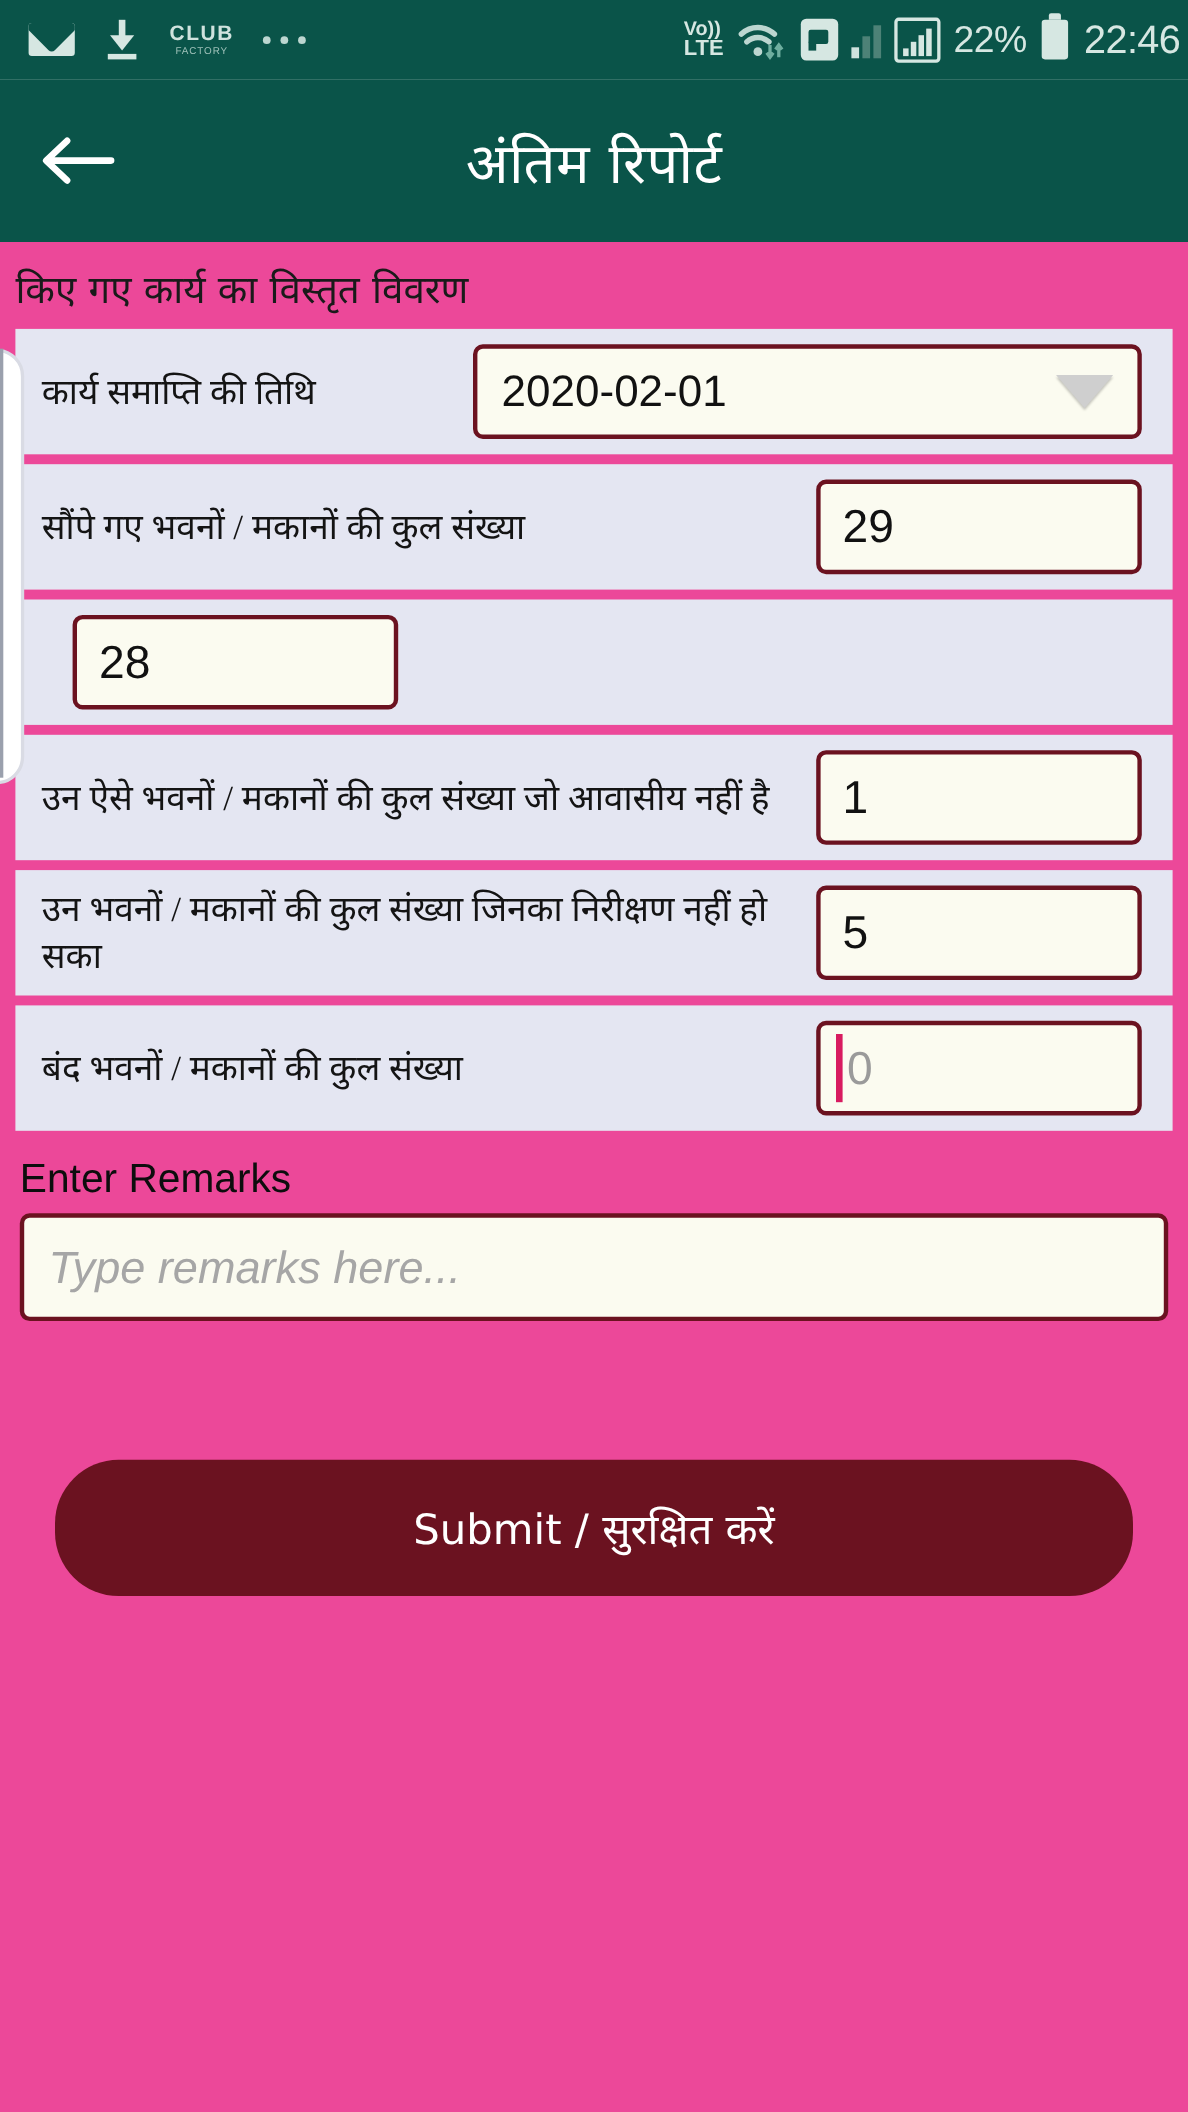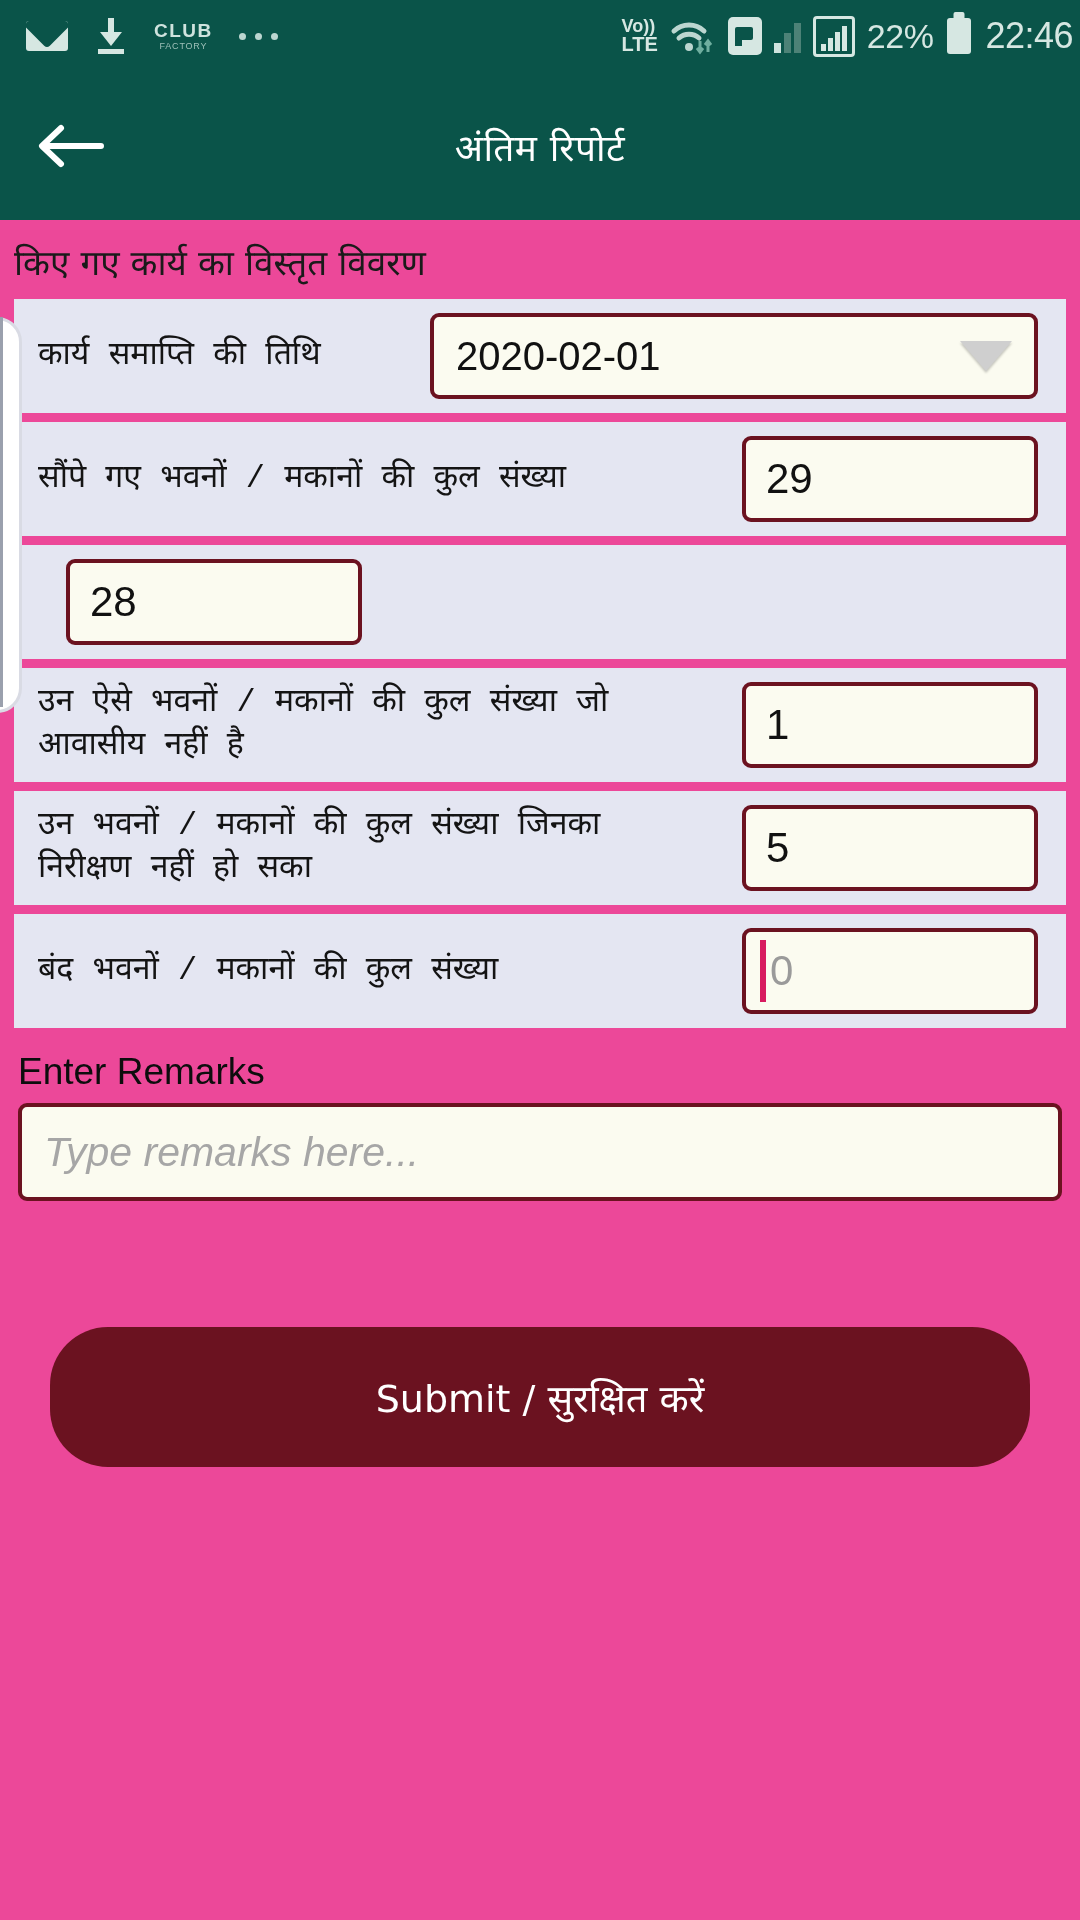--- a/index.html
+++ b/index.html
@@ -203,21 +203,21 @@
     display: flex;
     align-items: center;
     justify-content: center;
     cursor: pointer;
   }
   .app-title {
     position: absolute;
     left: 0; right: 0;
     text-align: center;
     font-family: "DejaVu Sans", sans-serif;
-    font-size: 37px;
+    font-size: 51px;
     color: #ffffff;
     letter-spacing: 0.5px;
   }
 
   
   .content {
     background: #ec4899;
     height: calc(1920px - 220px);
     position: relative;
   }
@@ -233,21 +233,21 @@
   .form-row {
     background: #e4e6f2;
     display: flex;
     align-items: center;
     margin: 0 14px 9px 14px;
     padding: 14px 28px 14px 24px;
     box-sizing: border-box;
     min-height: 104px;
   }
   .row-label {
-    font-family: Liberation Mono, monospace;
+    font-family: Liberation Serif, serif;
     font-size: 32px;
     color: #141414;
     line-height: 1.34;
     flex: 1;
     padding-right: 2px;
   }
 
   .field {
     background: #fbfbf0;
     border: 4px solid #6b1220;
@@ -341,21 +341,21 @@
   }
 
   
   .submit-wrap {
     padding-top: 126px;
     display: flex;
     justify-content: center;
   }
   .submit-btn {
     width: 980px;
-    height: 140px;
+    height: 124px;
     background: #6b1220;
     border-radius: 58px;
     display: flex;
     align-items: center;
     justify-content: center;
     font-family: "DejaVu Sans", sans-serif;
     font-size: 38px;
     color: #ffffff;
     cursor: pointer;
     border: none;

